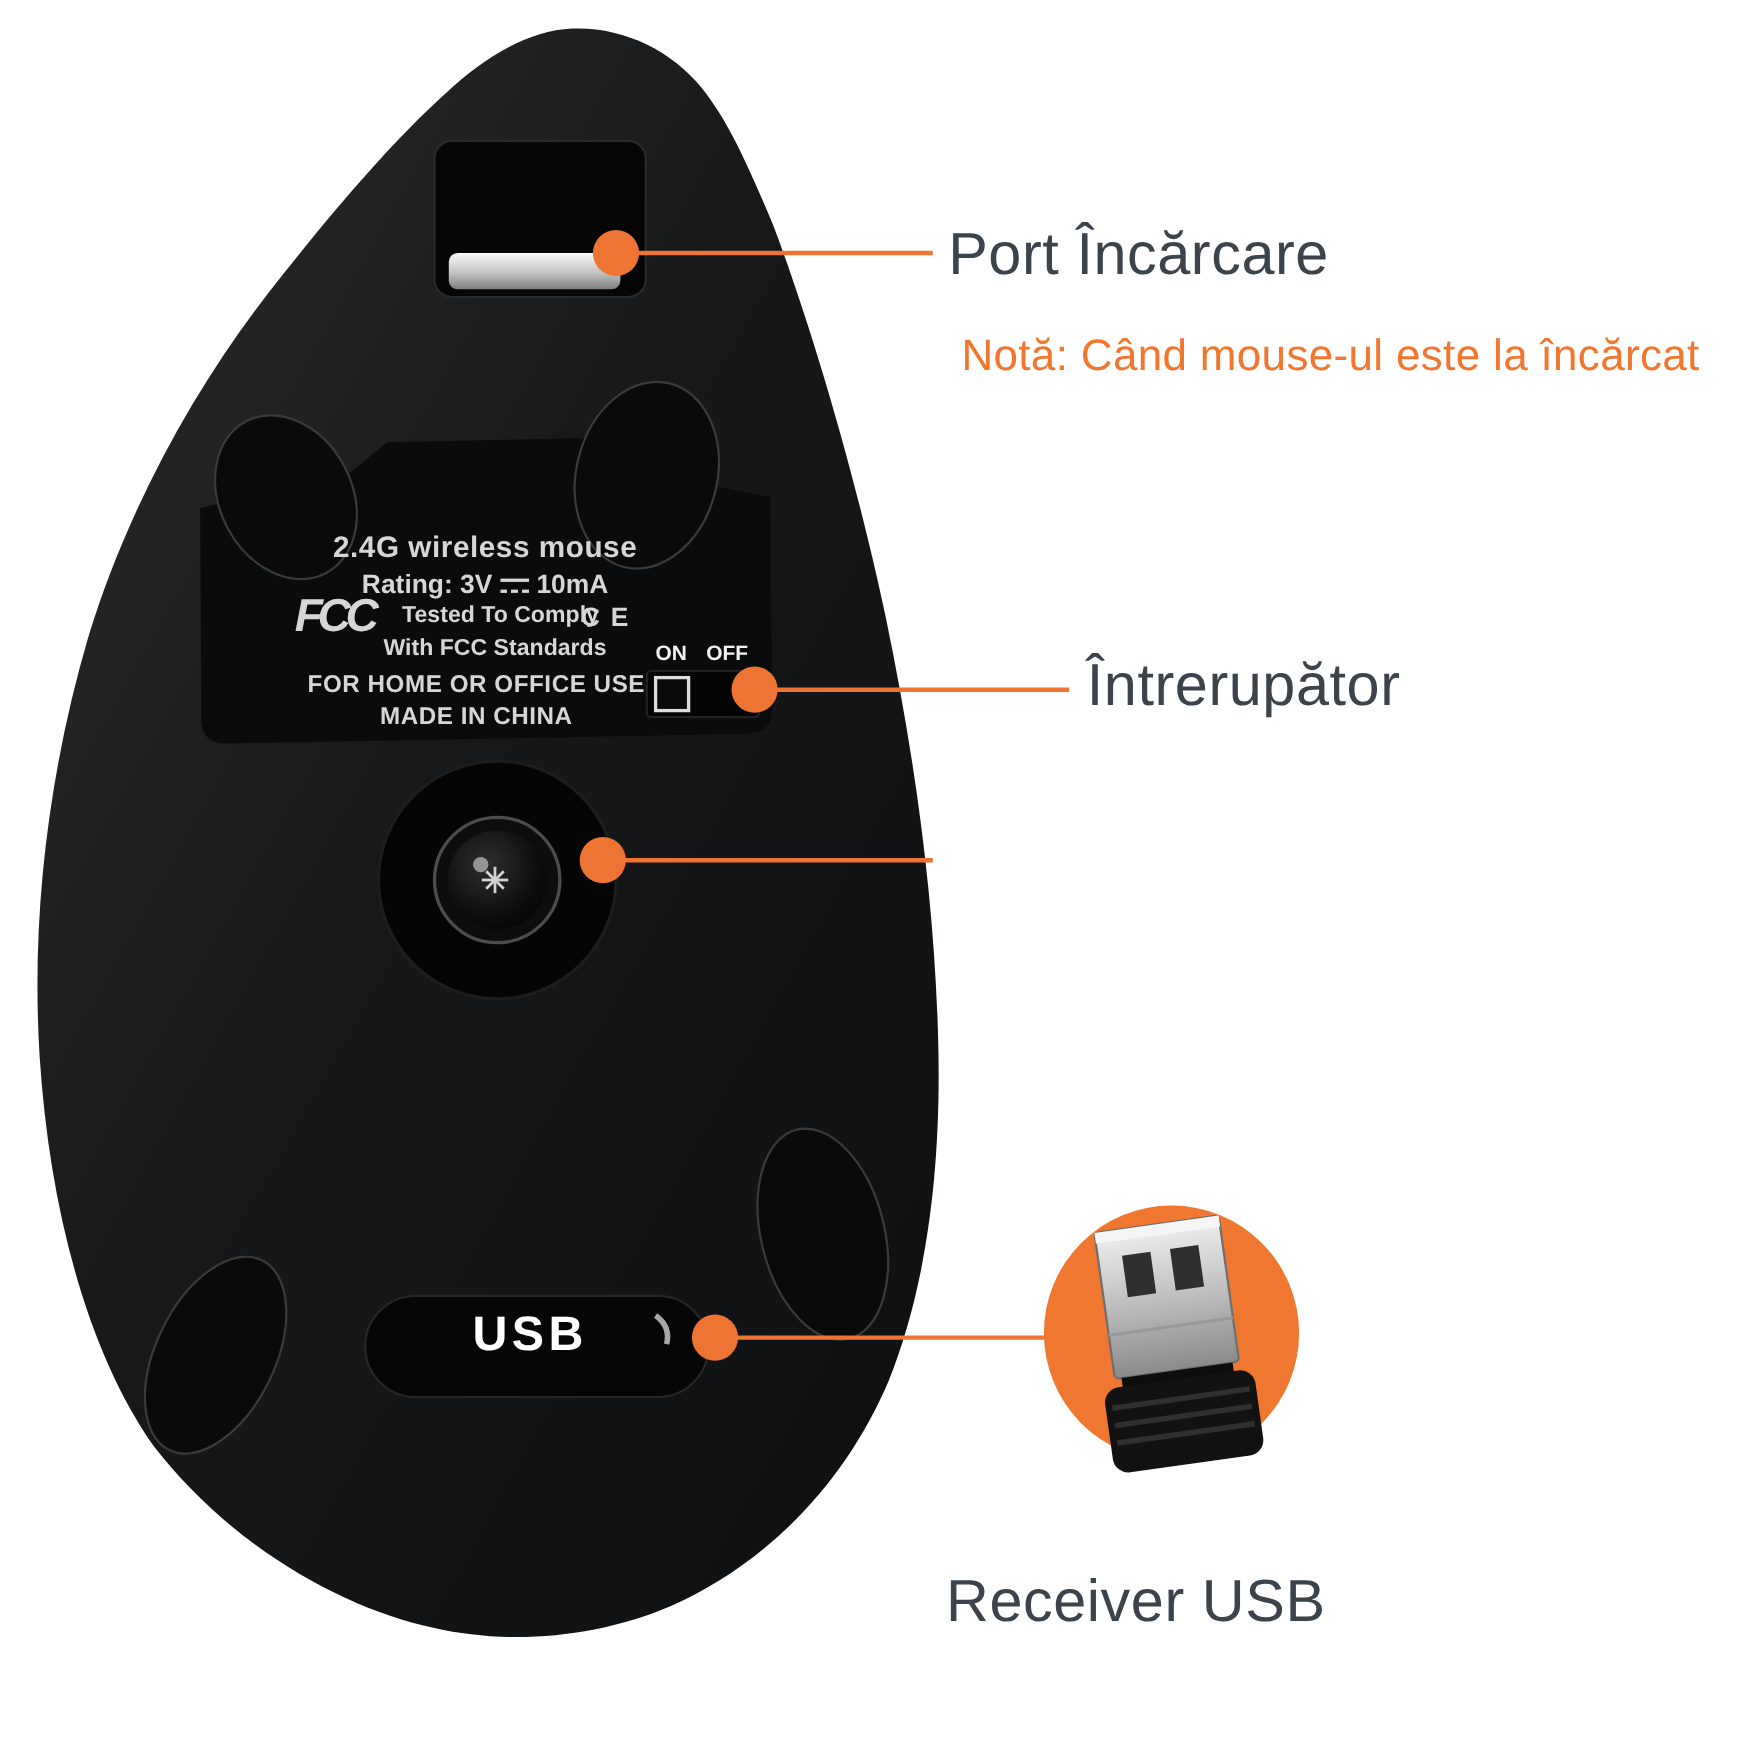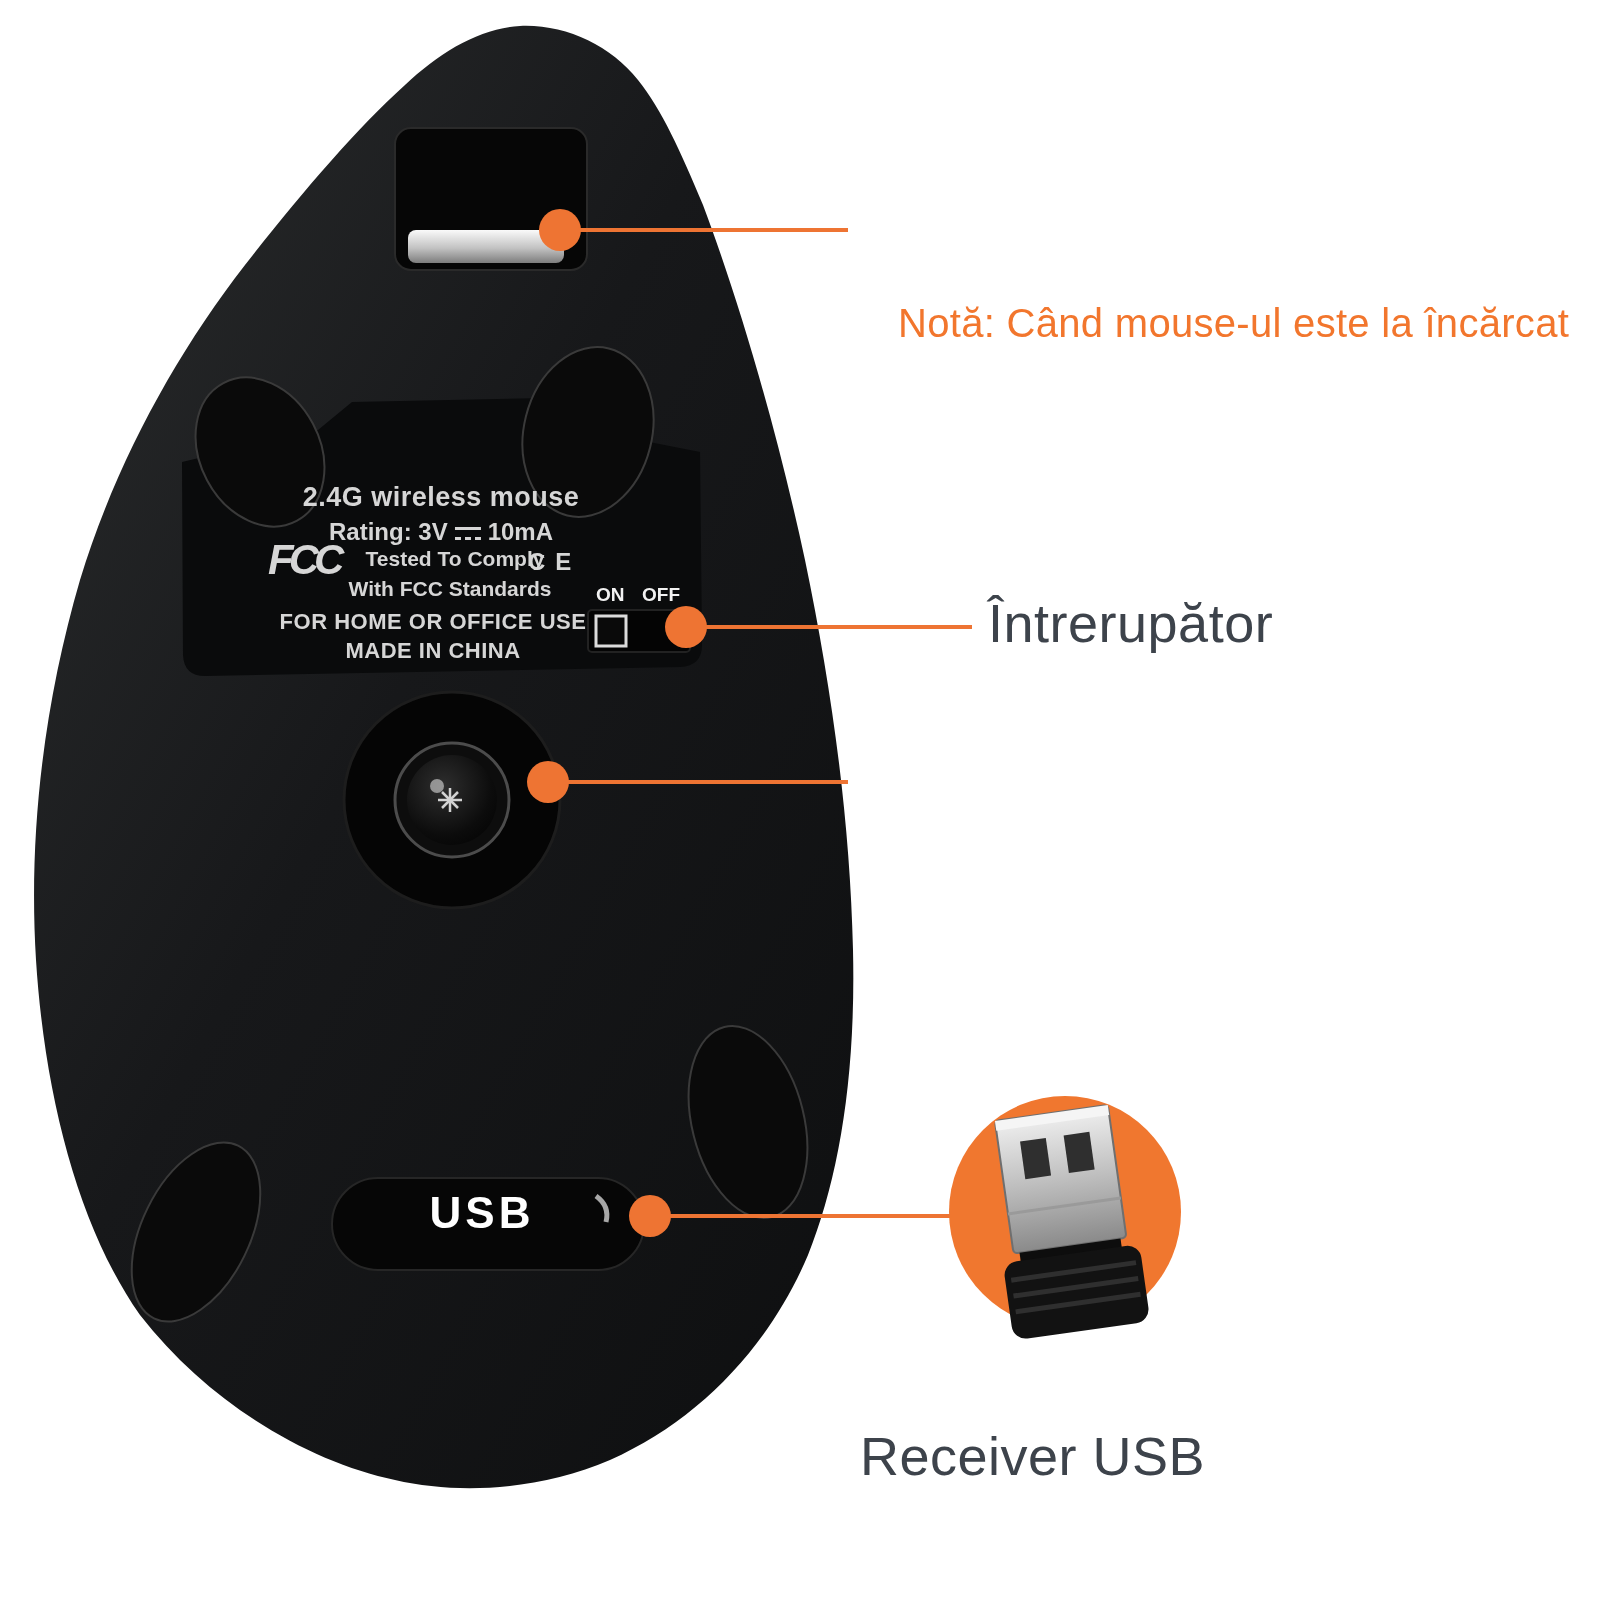--- a/index.html
+++ b/index.html
@@ -162,21 +162,22 @@
   <div class="abs panel-text pt-ce" style="left:528px;top:548px;">CE</div>
 
   <div class="abs panel-text pt-use" style="left:433px;top:609px;">FOR HOME OR OFFICE USE</div>
   <div class="abs panel-text pt-origin" style="left:433px;top:638px;">MADE IN CHINA</div>
 
   <div class="abs panel-text pt-onoff" style="left:596px;top:584px;">ON</div>
   <div class="abs panel-text pt-onoff" style="left:642px;top:584px;">OFF</div>
 
   <div class="abs pt-usb" style="left:482px;top:1188px;">USB</div>
 
+  <div class="abs big-label" style="left:862px;top:200px;">Port Încărcare</div>
 
-  <div class="abs note-line" style="left:898px;top:301px;text-align:center;">Notă: Când mouse-ul este la încărcat</div>
+  <div class="abs note-line" style="left:874px;top:301px;text-align:center;">Notă: Când mouse-ul este la încărcat</div>
 
   <div class="abs big-label" style="left:988px;top:592px;">Întrerupător</div>
 
 
   <div class="abs big-label" style="left:860px;top:1378px;margin-top:47px;">Receiver USB</div>
 
 </div>
 
 </body></html>

